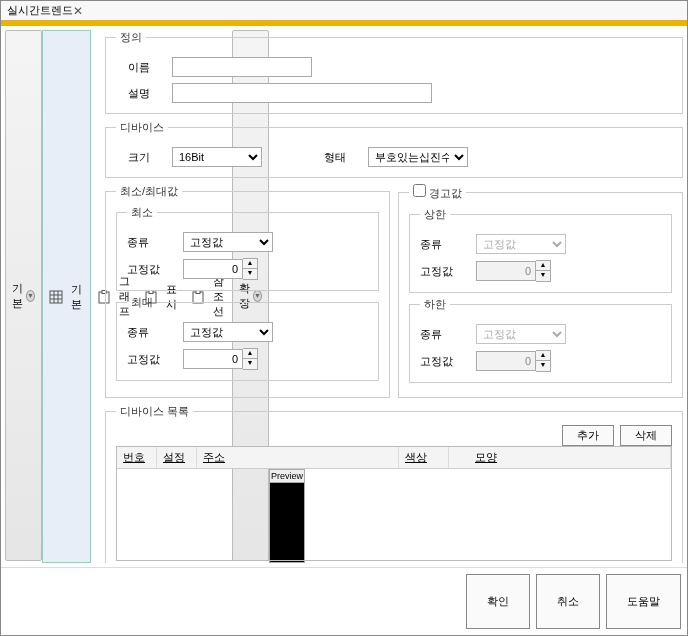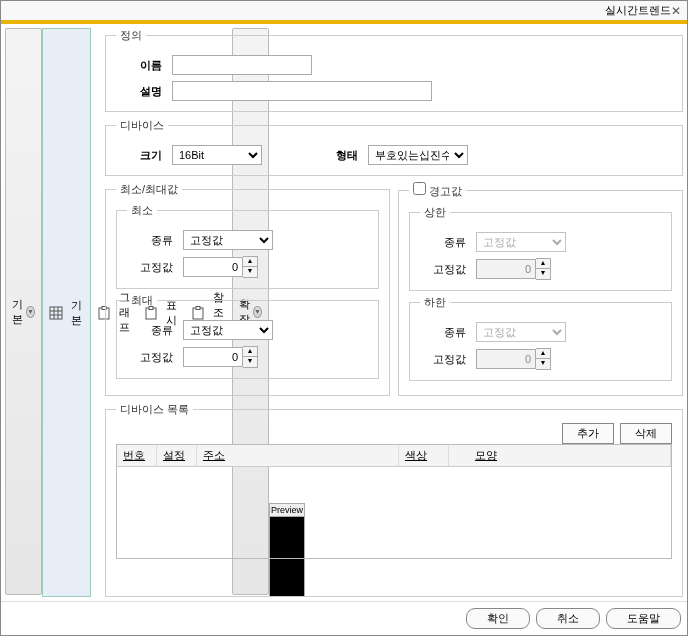--- a/index.html
+++ b/index.html
@@ -1,35 +1,35 @@
 <!DOCTYPE html>
 <html><head>
 <meta charset="utf-8">
 <style>
 * { box-sizing: border-box; margin: 0; padding: 0; font-family: "Malgun Gothic", "맑은 고딕", sans-serif; }
 body { background: #fff; width: 688px; height: 636px; overflow: hidden; }
 .window { width: 688px; height: 636px; border: 1px solid #888; display: flex; flex-direction: column; }
-.titlebar { display: flex; justify-content: flex-end; align-items: center; padding: 2px 6px; font-size: 11px; border-bottom: 4px solid #eab308; background: #f8f8f8; }
+.titlebar { display: flex; justify-content: flex-start; align-items: center; padding: 2px 6px; font-size: 11px; border-bottom: 6px solid #eab308; background: #f8f8f8; }
 .close-x { font-size: 12px; cursor: default; color: #555; }
 .body { flex: 1; display: flex; padding: 4px; gap: 4px; overflow: hidden; }
 .sidebar { width: 96px; display: flex; flex-direction: row; }
 .section-hdr { background: linear-gradient(#f4f4f4,#e6e6e6); border: 1px solid #bbb; border-radius: 2px; font-size: 11px; padding: 2px 6px; display: flex; justify-content: space-between; align-items: center; margin-bottom: 2px; cursor: default; }
 .circle { width: 12px; height: 12px; border-radius: 50%; background: #d8d8d8; border: 1px solid #999; display: flex; align-items: center; justify-content: center; font-size: 7px; color: #666; }
 .nav-item { display: flex; align-items: center; gap: 8px; padding: 4px 6px; font-size: 11px; cursor: default; }
 .nav-item.selected { background: #e8eef7; border: 1px solid #9cb; }
 .nav-icon { width: 16px; height: 16px; display: flex; align-items: center; justify-content: center; }
 .preview-box { margin-top: auto; }
 .preview-label { background: #eee; border: 1px solid #aaa; font-size: 9px; text-align: left; padding: 1px; }
 .preview-area { height: 80px; background: #000; border: 1px solid #aaa; border-top: none; }
 .main { flex: 1; display: flex; flex-direction: column; gap: 6px; overflow: hidden; }
 fieldset { border: 1px solid #ccc; padding: 6px 10px 10px 10px; font-size: 11px; }
 legend { font-size: 11px; padding: 0 4px; color: #333; }
 .row { display: flex; align-items: center; gap: 10px; margin-top: 6px; }
-.lbl { width: 46px; text-align: right; font-size: 11px; font-weight: bold; }
-.lbl-sm { width: 46px; text-align: right; font-size: 11px; }
+.lbl { width: 46px; text-align: center; font-size: 11px; }
+.lbl-sm { width: 46px; text-align: left; font-size: 11px; }
 input[type=text].txt { border: 1px solid #aaa; height: 20px; padding: 0 4px; font-size: 11px; }
 .w140 { width: 140px; }
 .w260 { width: 260px; }
 select.sel { border: 1px solid #aaa; height: 20px; font-size: 11px; padding: 0 2px; background: #fff; }
 .w90 { width: 90px; }
 .w100 { width: 100px; }
 .dual { display: flex; gap: 8px; }
 .col { flex: 1; }
 .inner-fs { border: 1px solid #ccc; padding: 6px 10px 10px 10px; margin-bottom: 4px; }
 .spin-wrap { display: flex; align-items: center; }
@@ -45,21 +45,21 @@
 .btn { border: 1px solid #888; background: #fafafa; font-size: 11px; padding: 2px 14px; cursor: default; }
 .table-wrap { border: 1px solid #bbb; height: 115px; }
 .thead { display: flex; background: #f4f4f4; border-bottom: 1px solid #ccc; font-size: 11px; text-decoration: underline; }
 .th { padding: 3px 6px; border-right: 1px solid #ddd; }
 .th.no { width: 40px; }
 .th.set { width: 40px; }
 .th.addr { flex: 1; }
 .th.color { width: 50px; }
 .th.shape { flex: 1; margin-left: 20px; }
 .footer { display: flex; justify-content: flex-end; gap: 6px; padding: 6px; border-top: 1px solid #ddd; }
-.footer .btn { padding: 2px 20px; border-radius: 9px; }
+.footer .btn { padding: 19px 20px; }
 </style>
 </head>
 <body>
 
 <div class="window">
   <div class="titlebar">
     <span>실시간트렌드</span>
     <span class="close-x">✕</span>
   </div>
   <div class="body">

